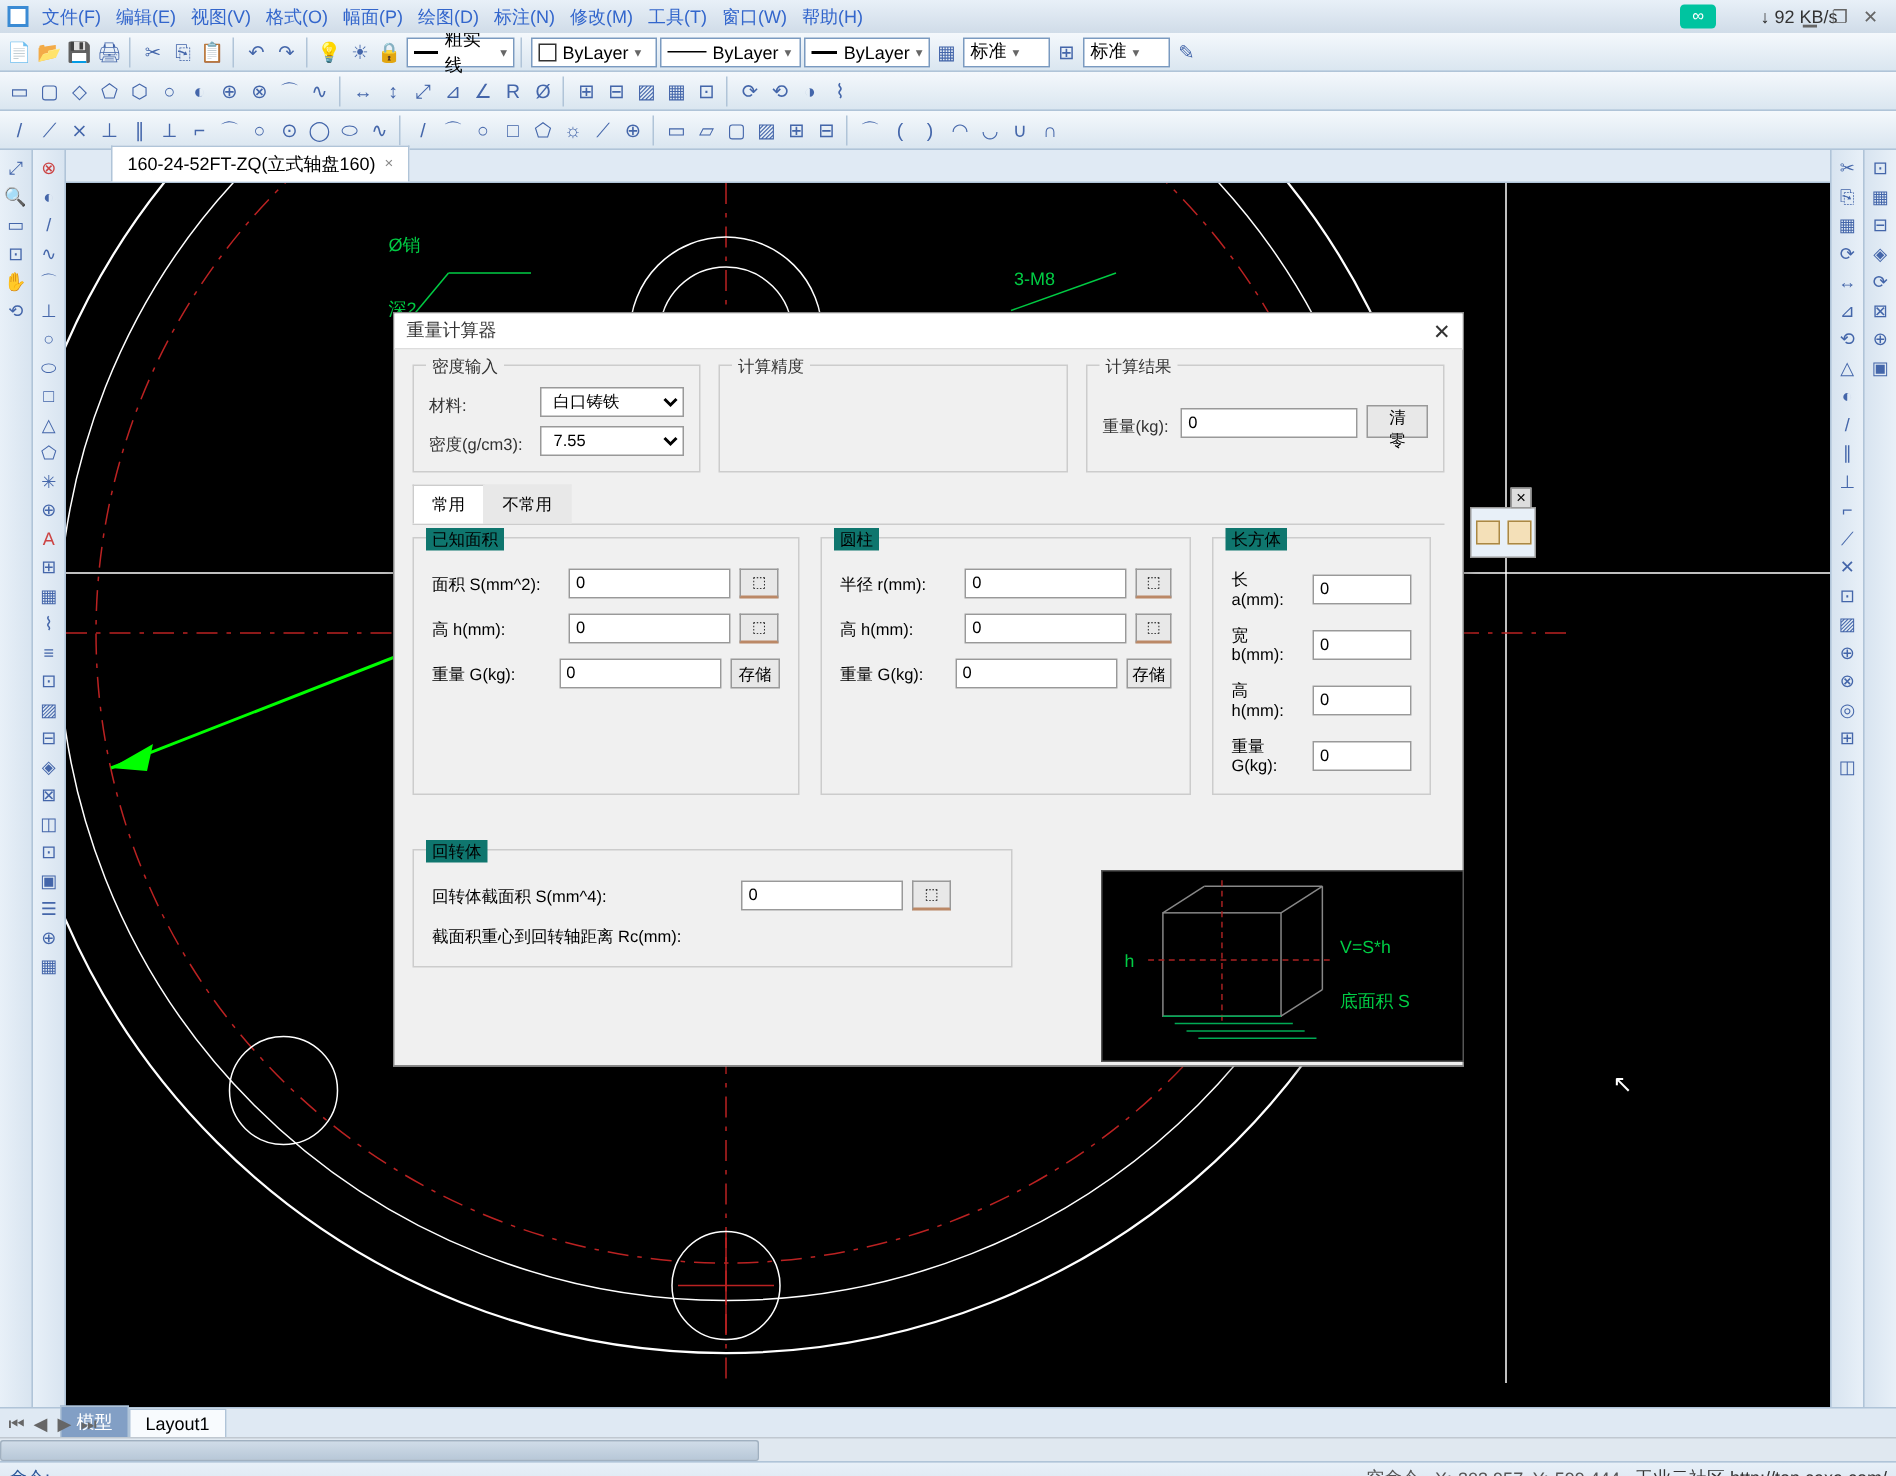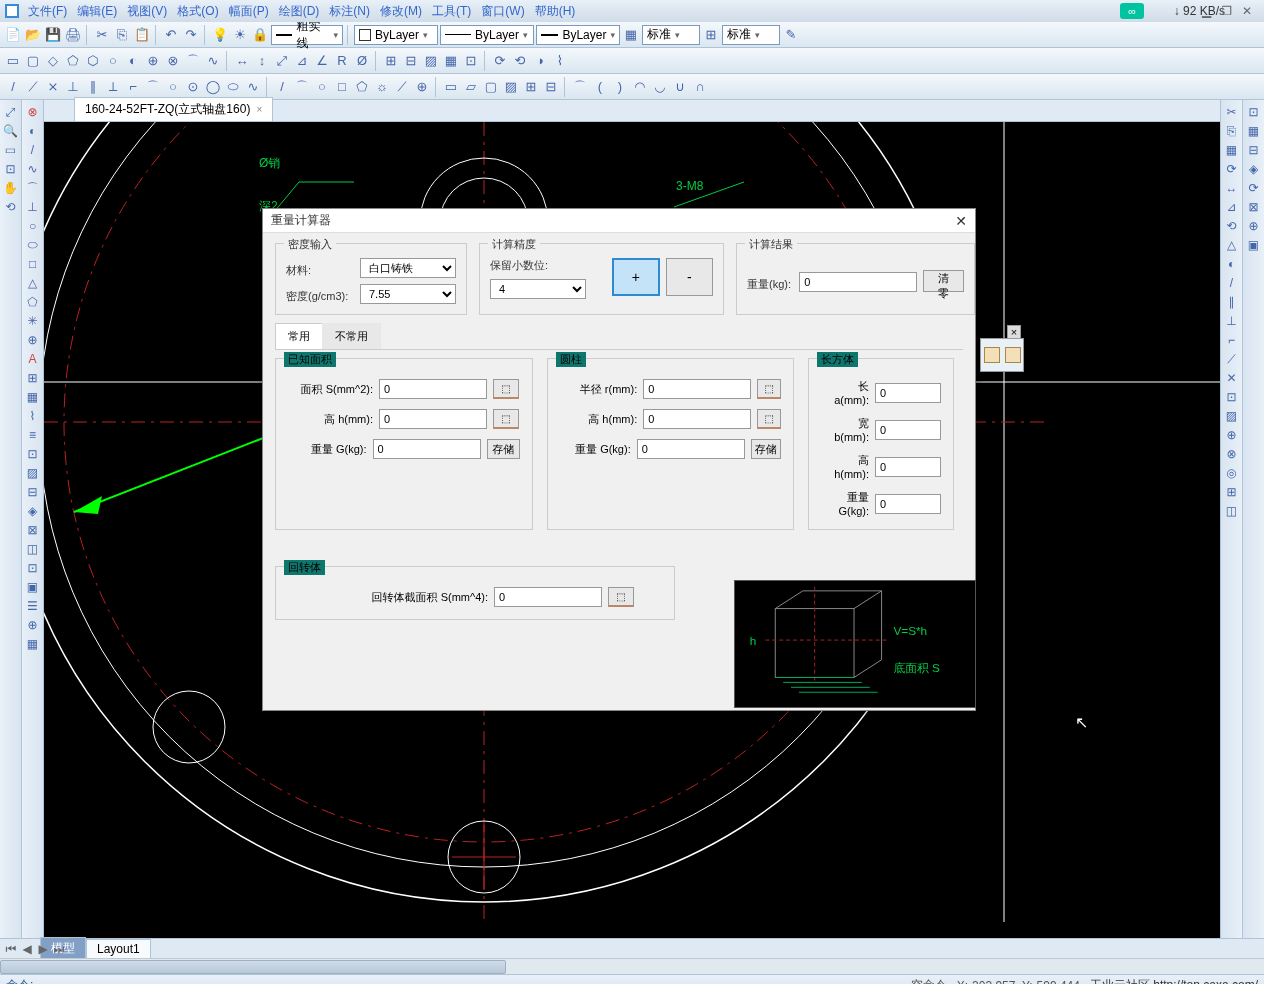--- a/index.html
+++ b/index.html
@@ -53,21 +53,21 @@
 .sq-btn { width: 50px; height: 38px; border: 1px solid #999; background: #e8e8e8; font-size: 14px; cursor: pointer; }
 .sq-btn.active { background: #c4e3f9; border: 2px solid #2d8bd4; }
 .dlg-btn { height: 22px; padding: 0 10px; border: 1px solid #999; background: #e8e8e8; font-size: 11px; cursor: pointer; }
 .tab-ctrl { display: flex; border-bottom: 1px solid #ccc; margin-bottom: 8px; }
 .tab-ctrl .tab { padding: 5px 12px; font-size: 11px; border: 1px solid #ccc; border-bottom: none; background: #fff; margin-right: -1px; cursor: pointer; }
 .tab-ctrl .tab.inactive { background: #e8e8e8; border-top-color: #e8e8e8; border-left-color: #e8e8e8; border-right-color: #e8e8e8; }
 .panel-area { display: flex; gap: 14px; flex-wrap: wrap; }
 .calc-group { border: 1px solid #ccc; padding: 10px 12px 12px; position: relative; background: #f0f0f0; }
 .calc-group .legend { position: absolute; top: -7px; left: 8px; background: #0f766e; padding: 0 4px; font-size: 11px; }
 .calc-row { display: flex; align-items: center; margin-top: 10px; gap: 6px; }
-.calc-row label { width: 85px; font-size: 11px; text-align: right; }
+.calc-row label { width: 85px; font-size: 11px; }
 .calc-row input { width: 108px; height: 20px; border: 1px solid #999; padding: 0 4px; font-size: 11px; }
 .pick-btn { width: 26px; height: 20px; border: 1px solid #999; background: #e8e8e8; font-size: 10px; cursor: pointer; line-height: 1; border-bottom: 2px solid #b86; }
 .store-btn { width: 36px; height: 20px; border: 1px solid #999; background: #e8e8e8; font-size: 11px; cursor: pointer; }
 
 .preview-box { position: absolute; left: 734px; top: 580px; width: 242px; height: 128px; background: #000; border: 1px solid #555; }
 .preview-box svg { width: 100%; height: 100%; }
 
 
 .mini-panel { position: absolute; left: 980px; top: 338px; width: 44px; height: 34px; background: #e8f0f8; border: 1px solid #999; display: flex; align-items: center; justify-content: space-around; }
 .mini-panel .mp { width: 16px; height: 16px; background: #f4e0b8; border: 1px solid #aa8844; }
@@ -366,28 +366,20 @@
           <label>材料:</label>
           <select class="dlg-select"><option>白口铸铁</option></select>
         </div>
         <div class="form-row">
           <label>密度(g/cm3):</label>
           <select class="dlg-select"><option>7.55</option></select>
         </div>
       </div>
       <div class="group-box" style="width:245px">
         <span class="legend">计算精度</span>
-        <div class="form-row" style="align-items:flex-start">
-          <div>
-            <label style="display:block;width:auto">保留小数位:</label>
-            <select class="dlg-select" style="margin-top:6px"><option>4</option></select>
-          </div>
-          <button class="sq-btn active" style="margin-left:20px">+</button>
-          <button class="sq-btn">-</button>
-        </div>
       </div>
       <div class="group-box" style="flex:1">
         <span class="legend">计算结果</span>
         <div class="form-row" style="margin-top:18px">
           <label style="width:54px">重量(kg):</label>
           <input class="dlg-input" style="width: 118px;" value="0">
           <button class="dlg-btn">清零</button>
         </div>
       </div>
     </div>
@@ -455,20 +447,23 @@
             <input style="width: 66px;" value="0">
           </div>
       </div>
 
       <div class="calc-group" style="width:400px;margin-top:22px">
         <span class="legend">回转体</span>
         <div class="calc-row">
             <label style="width:200px">回转体截面积 S(mm^4):</label>
             <input value="0" style="">
             <button class="pick-btn">⬚</button>
+          </div>
+        <div class="calc-row">
+            <label style="width:260px">截面积重心到回转轴距离 Rc(mm):</label>
           </div>
       </div>
     </div>
   </div>
 </div>
 
 <div class="preview-box">
   <svg viewBox="0 0 242 128">
     <g stroke="#888" fill="none">
       <rect x="40" y="28" width="80" height="70"></rect>

